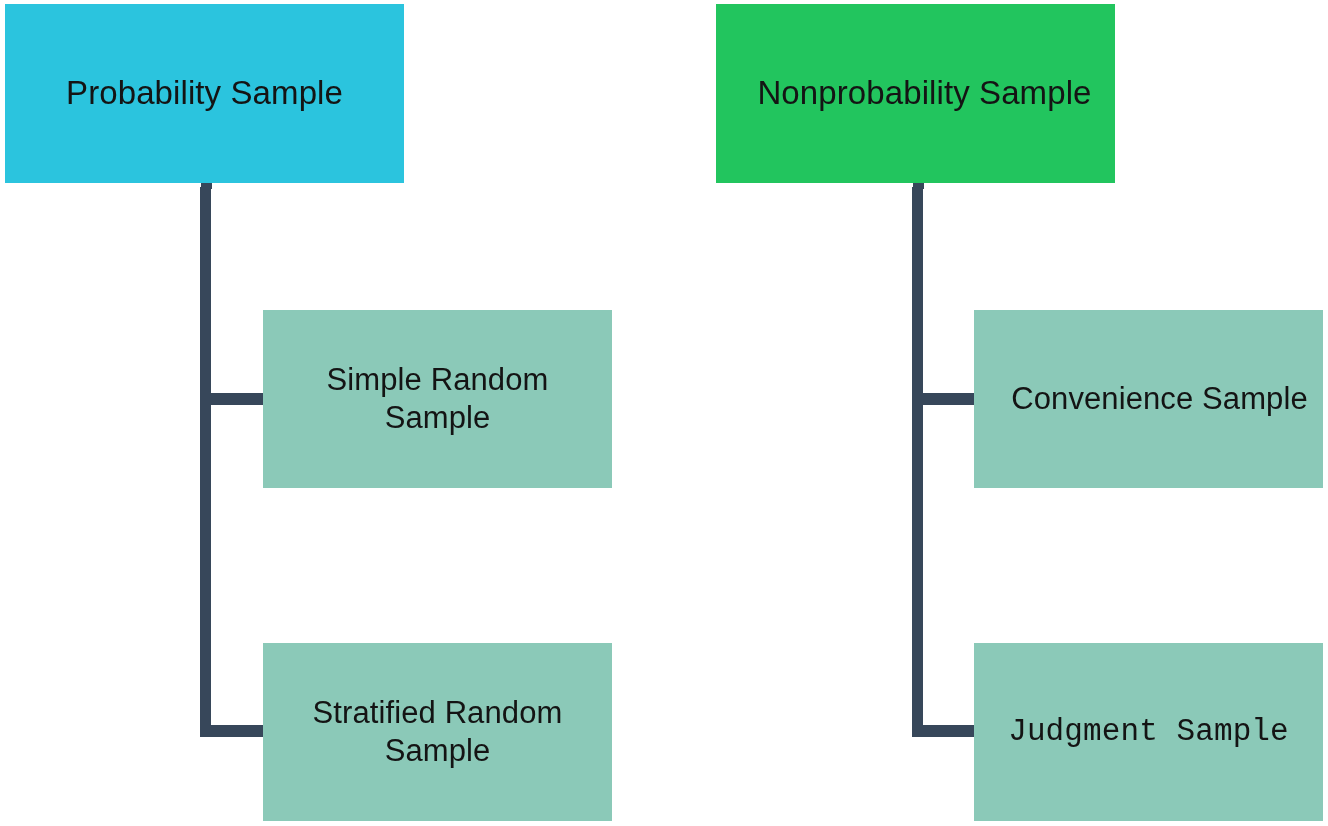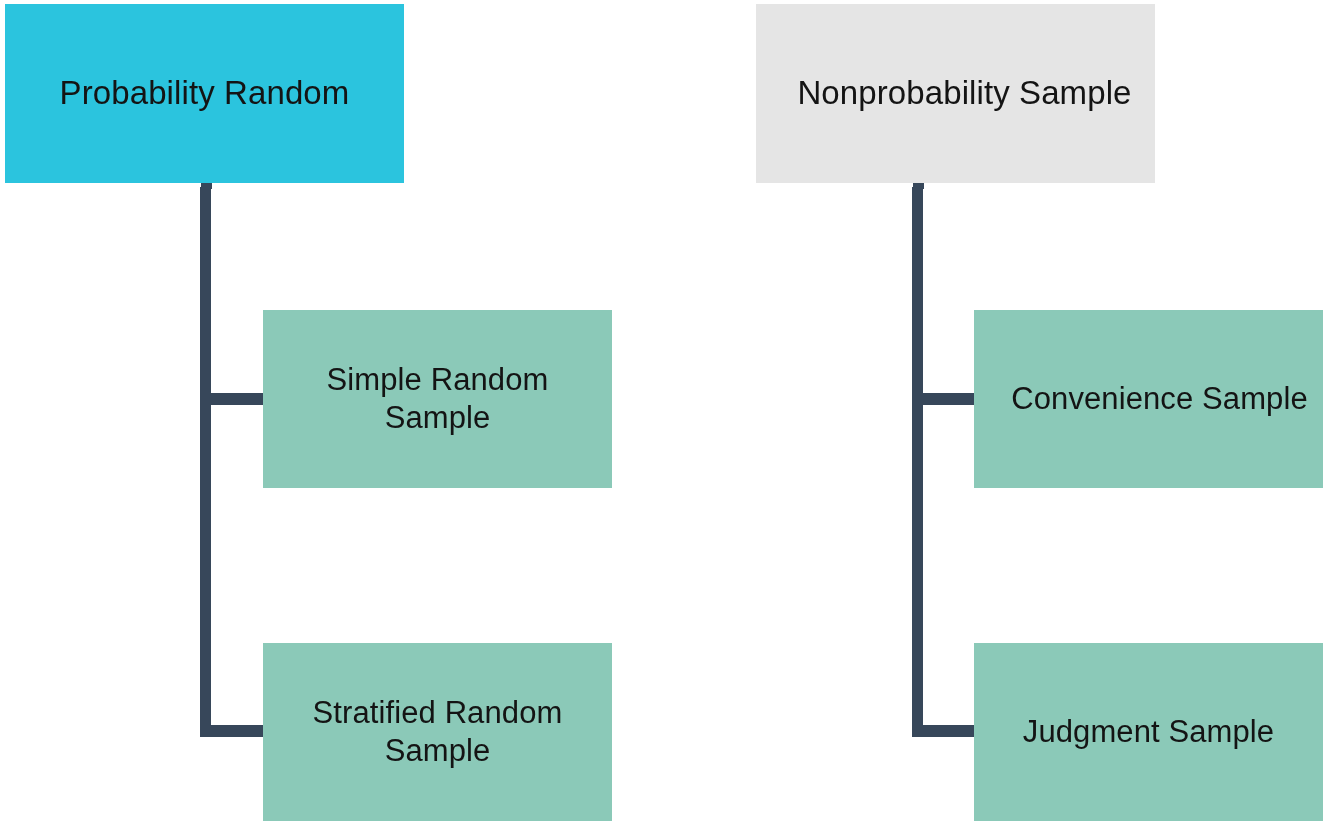--- a/index.html
+++ b/index.html
@@ -42,41 +42,41 @@
   .connector-stub {
     position: absolute;
     background: #37475a;
   }
 </style>
 </head>
 <body>
 
 <div id="diagram-canvas">
 
-  <div class="node-box level-root" style="left:5px; top:4px; width:399px; height:179px; background:#2bc4de;">Probability Random</div>
+  <div class="node-box level-root" style="left:5px; top:4px; width:399px; height:179px; background:#2bc4de;">Probability Sample</div>
 
   <div class="connector-stub" style="left:201px; top:183px; width:11px; height:6px;"></div>
 
   <div class="connector" style="left:200px; top:187px; width:11px; height:550px;"></div>
 
   <div class="connector" style="left:200px; top:393px; width:66px; height:12px;"></div>
 
   <div class="connector" style="left:200px; top:725px; width:66px; height:12px;"></div>
 
   <div class="node-box level-child" style="left:263px; top:643px; width:349px; height:178px; background:#8bc9b8;">Stratified Random Sample</div>
 
   <div class="node-box level-child" style="left:263px; top:310px; width:349px; height:178px; background:#8bc9b8;">Simple Random Sample</div>
 
-  <div class="node-box level-root" style="left:756px; top:4px; width:399px; height:179px; background:#e5e5e5;padding-left:28px;">Nonprobability Sample</div>
+  <div class="node-box level-root" style="left:716px; top:4px; width:399px; height:179px; background:#22c55e;padding-left:28px;">Nonprobability Sample</div>
 
   <div class="connector-stub" style="left:913px; top:183px; width:11px; height:6px;"></div>
 
   <div class="connector" style="left:912px; top:187px; width:11px; height:550px;"></div>
 
   <div class="connector" style="left:912px; top:393px; width:66px; height:12px;"></div>
 
   <div class="connector" style="left:912px; top:725px; width:66px; height:12px;"></div>
 
   <div class="node-box level-child" style="left:974px; top:310px; width:349px; height:178px; background:#8bc9b8;padding-left:32px;">Convenience Sample</div>
 
-  <div class="node-box level-child" style="left:974px; top:643px; width:349px; height:178px; background:#8bc9b8;">Judgment Sample</div>
+  <div class="node-box level-child" style="left:974px; top:643px; width:349px; height:178px; background:#8bc9b8;font-family:Liberation Mono, monospace;">Judgment Sample</div>
 
 </div>
 
 </body></html>

